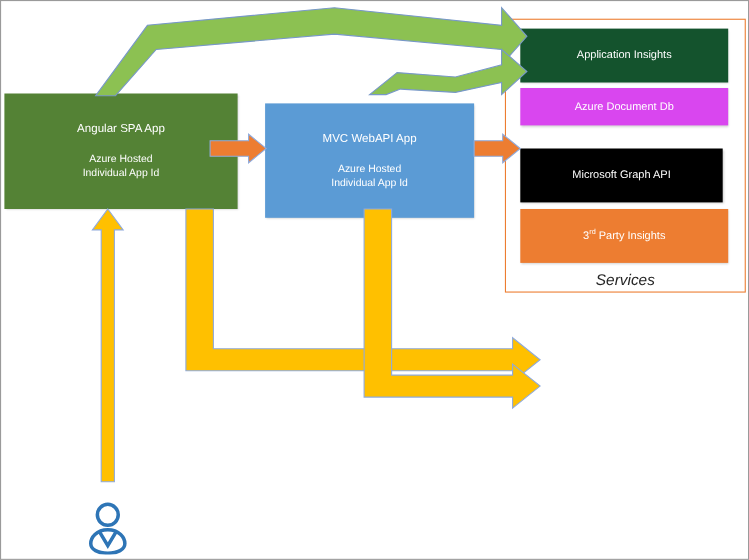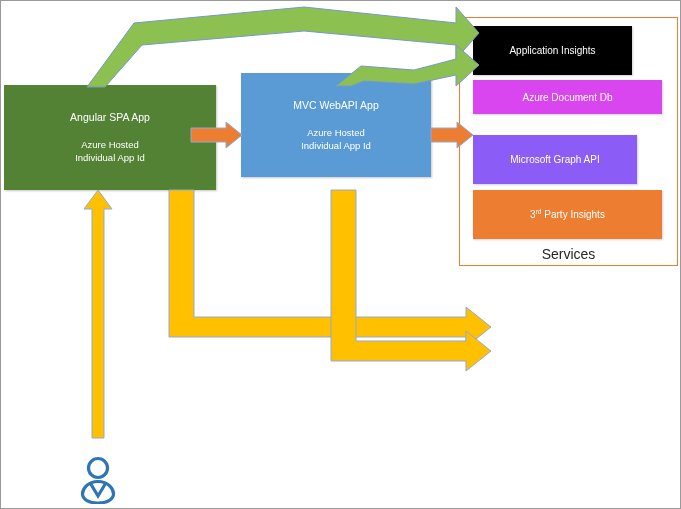--- a/index.html
+++ b/index.html
@@ -60,20 +60,21 @@
     background: transparent;
     z-index: 2;
   }
   .svc-panel-label {
     position: absolute;
     width: 100%;
     text-align: center;
     color: #262626;
     font-size: 14px;
     z-index: 4;
+    font-style: italic;
   }
   .arrows {
     position: absolute;
     left: 0;
     top: 0;
     width: 681px;
     height: 509px;
     z-index: 5;
   }
   .user-icon {
@@ -109,40 +110,40 @@
   </svg>
 
   <div class="box app-box" style="left:3px; top:84px; width:212px; height:105px; background:#548235;">
     <div class="title">Angular SPA App</div>
     <div class="sub">
       <span>Azure Hosted</span>
       <span>Individual App Id</span>
     </div>
   </div>
 
-  <div class="box app-box" style="left:240px; top:72px; width:190px; height:104px; background:#5B9BD5;justify-content:center;">
+  <div class="box app-box" style="left:240px; top:93px; width:190px; height:104px; background:#5B9BD5;justify-content:center;">
     <div class="title">MVC WebAPI App</div>
     <div class="sub">
       <span>Azure Hosted</span>
       <span>Individual App Id</span>
     </div>
   </div>
 
   <div class="svc-panel" style="left:458px; top:16px; width:219px; height:249px; border:1px solid #ED7D31;">
   </div>
 
-  <div class="svc-box" style="left:472px; top:25px; width:159px; height:49px; background:#000000;">
+  <div class="svc-box" style="left:472px; top:25px; width:189px; height:49px; background:#14532d;">
     <span>Application Insights</span>
   </div>
 
   <div class="svc-box" style="left:472px; top:79px; width:189px; height:34px; background:#d946ef;">
     <span>Azure Document Db</span>
   </div>
 
-  <div class="svc-box" style="left:472px; top:134px; width:164px; height:49px; background:#8b5cf6;">
+  <div class="svc-box" style="left:472px; top:134px; width:184px; height:49px; background:#000000;">
     <span>Microsoft Graph API</span>
   </div>
 
   <div class="svc-box" style="left:472px; top:189px; width:189px; height:49px; background:#ED7D31;">
     <span><span>3</span><sup>rd</sup><span> Party Insights</span></span>
   </div>
 
   <div class="svc-panel-label" style="left:458px; top:245px; width:219px;">Services</div>
 
 

